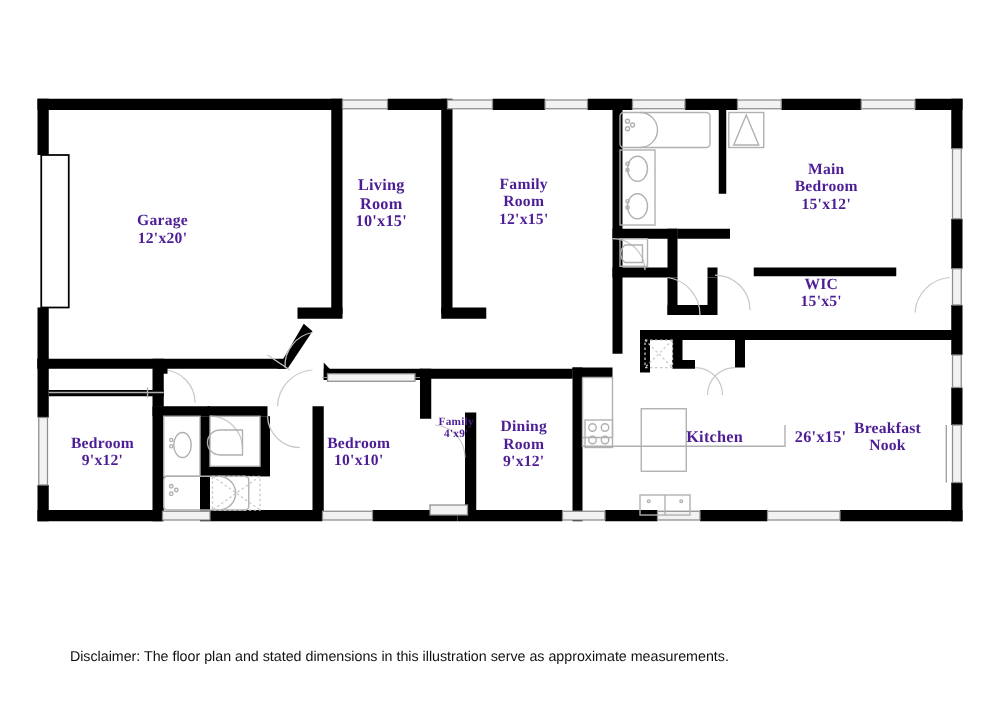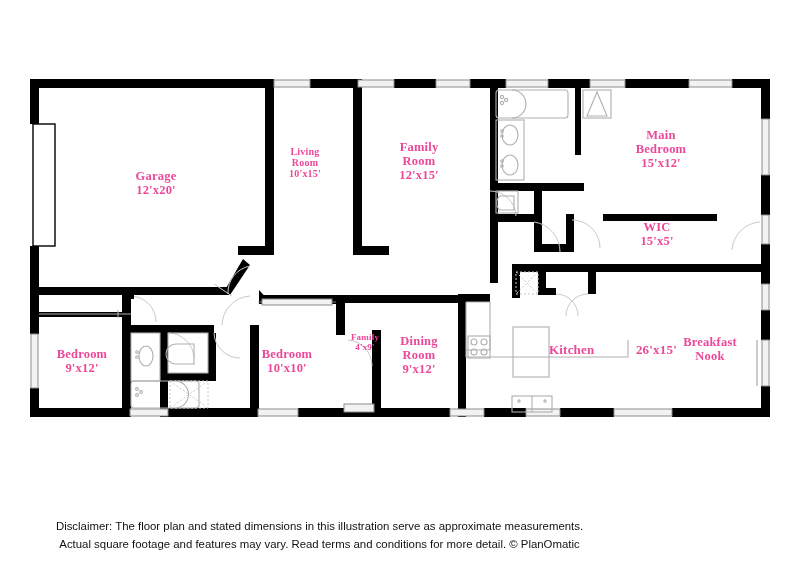--- a/index.html
+++ b/index.html
@@ -25,21 +25,21 @@
     left: 0;
     top: 0;
     width: 800px;
     height: 582px;
   }
   .room-label {
     position: absolute;
     text-align: center;
     font-family: "Liberation Serif", "DejaVu Serif", serif;
     font-weight: bold;
-    color: #ec4899;
+    color: #4c1d95;
     line-height: 1.12;
     white-space: nowrap;
     transform: translate(-50%, -50%);
     letter-spacing: 0.2px;
   }
   .room-label .rl-name { display: block; }
   .room-label .rl-dim  { display: block; }
   .room-label.inline .rl-name,
   .room-label.inline .rl-dim { display: inline; padding-left: 26px; }
   .room-label.inline .rl-dim { margin-left: 12px; text-align: right; }
@@ -280,26 +280,26 @@
       <path class="fix" d="M 39,314 L 131,314"></path>
       <path class="fix" d="M 118,310 L 118,318"></path>
 
       <path class="winl" d="M 258,302 L 336,302"></path>
       <rect class="win" x="262" y="299" width="70" height="6"></rect>
 
       <path class="winl" d="M 757,340 L 757,386"></path>
     </g>
   </svg>
 
-  <div class="room-label" style="left:156px; top:183px; font-size:12.5px;">
+  <div class="room-label" style="left:130px; top:183px; font-size:12.5px;">
     <span class="rl-name">Garage</span>
     <span class="rl-dim">12'x20'</span>
   </div>
 
-  <div class="room-label" style="left:305px; top:163px; font-size:10px;">
+  <div class="room-label" style="left:305px; top:163px; font-size:13px;">
     <span class="rl-name">Living</span>
     <span class="rl-name">Room</span>
     <span class="rl-dim">10'x15'</span>
   </div>
 
   <div class="room-label" style="left:419px; top:161px; font-size:12.5px;">
     <span class="rl-name">Family</span>
     <span class="rl-name">Room</span>
     <span class="rl-dim">12'x15'</span>
   </div>
@@ -341,16 +341,15 @@
     <span class="rl-dim">26'x15'</span>
   </div>
 
   <div class="room-label" style="left:693px; top:349px; font-size:12.5px;margin-left:17px;">
     <span class="rl-name">Breakfast</span>
     <span class="rl-name">Nook</span>
   </div>
 
   <div id="disclaimer">
     <span>Disclaimer: The floor plan and stated dimensions in this illustration serve as approximate measurements.</span>
-    <span>Actual square footage and features may vary. Read terms and conditions for more detail. © PlanOmatic</span>
   </div>
 
 </div>
 
 </body></html>

